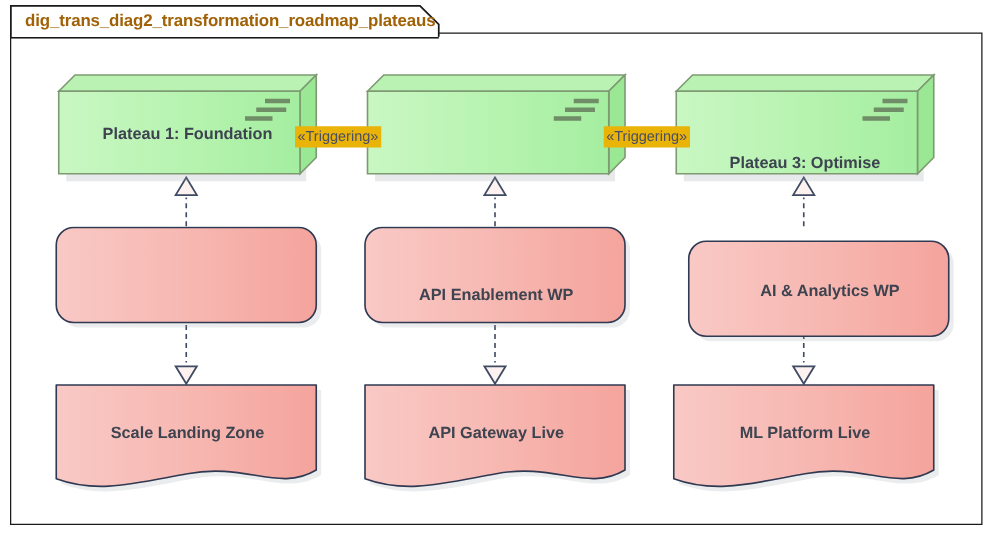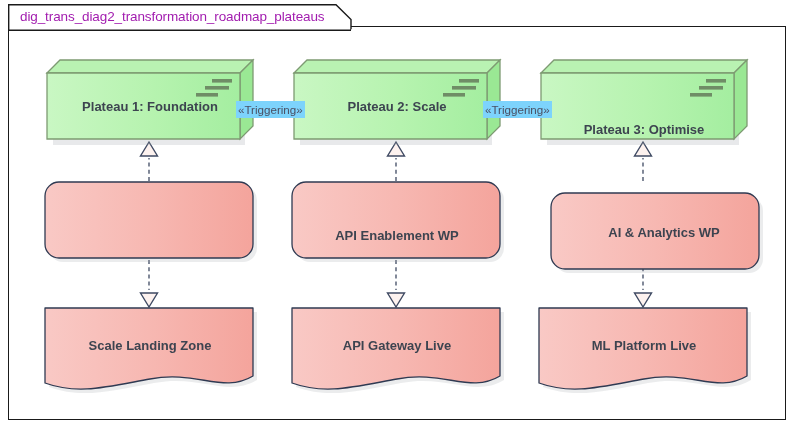--- a/index.html
+++ b/index.html
@@ -46,22 +46,22 @@
     left: 0;
     top: 0;
   }
   .title-tab-text {
     position: absolute;
     left: 12px;
     top: 0;
     height: 25px;
     line-height: 25px;
     font-size: 13.5px;
-    font-weight: normal;
-    color: #a21caf;
+    font-weight: bold;
+    color: #a16207;
     white-space: nowrap;
     letter-spacing: -0.1px;
   }
 
   
   .layer {
     position: absolute;
     left: 0;
     top: 0;
     width: 795px;
@@ -81,21 +81,21 @@
     font-size: 13px;
     font-weight: bold;
     color: #3d4450;
     white-space: nowrap;
     pointer-events: none;
   }
 
   
   .trig-label {
     position: absolute;
-    background: #7dd3fc;
+    background: #eab308;
     color: #4a4f63;
     font-size: 11.6px;
     line-height: 15px;
     padding: 1px 2px;
     white-space: nowrap;
     z-index: 5;
   }
 </style>
 </head>
 <body>
@@ -196,21 +196,20 @@
         <stop offset="55%" stop-color="#b6f3af"></stop>
         <stop offset="100%" stop-color="#a4eea0"></stop>
       </linearGradient>
       <path d="M3,15 L196,15 L196,81 L3,81 Z" fill="url(#plGrad2)" stroke="#7d9a72" stroke-width="1.3" stroke-linejoin="miter"></path>
       <g>
         <rect x="168" y="21" width="20" height="3.6" fill="#6f8d66"></rect>
         <rect x="161" y="28" width="24" height="3.6" fill="#6f8d66"></rect>
         <rect x="152" y="35" width="22" height="3.6" fill="#6f8d66"></rect>
       </g>
     </svg>
-    <div class="node-label" style="top:41px;">Plateau 2: Scale</div>
   </div>
 
   <div class="node" style="left:538px; top:58px; width:212px; height:88px;">
     <svg width="212" height="92" viewBox="0 0 212 92">
       <g opacity="0.22">
         <path d="M6,18 L198,18 L198,84 L6,84 Z" fill="#9aa0a6" transform="translate(3,3)"></path>
       </g>
       <path d="M3,15 L16,2 L209,2 L196,15 Z" fill="#b9f2b2" stroke="#7d9a72" stroke-width="1.3" stroke-linejoin="miter"></path>
       <path d="M196,15 L209,2 L209,68 L196,81 Z" fill="#9ae894" stroke="#7d9a72" stroke-width="1.3" stroke-linejoin="miter"></path>
       <linearGradient id="plGrad3" x1="0" y1="0" x2="1" y2="0">

